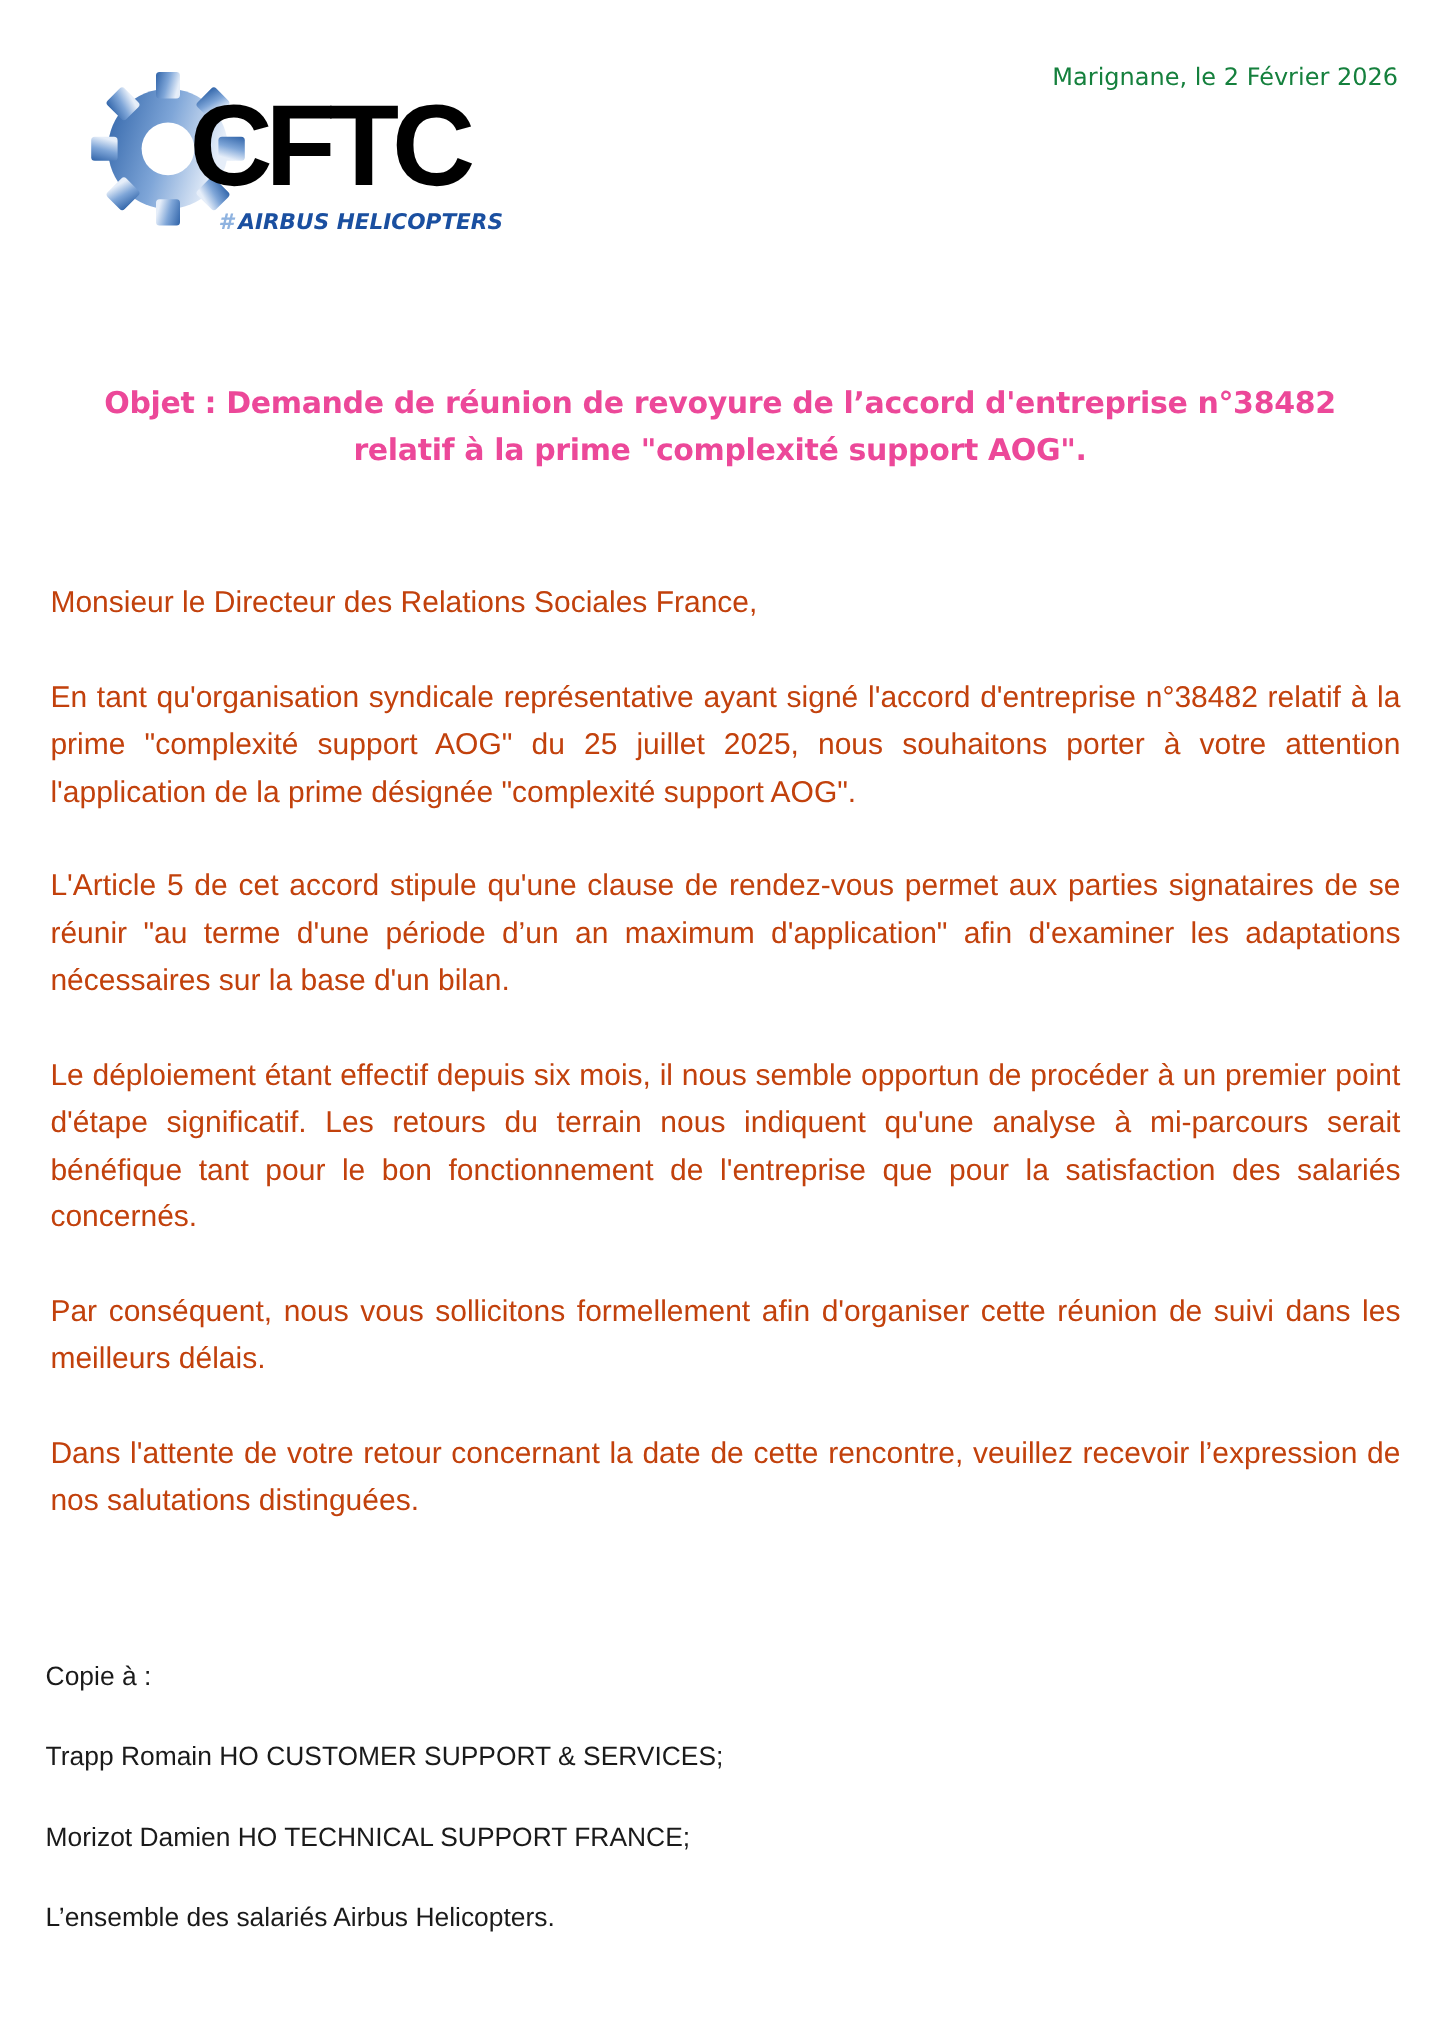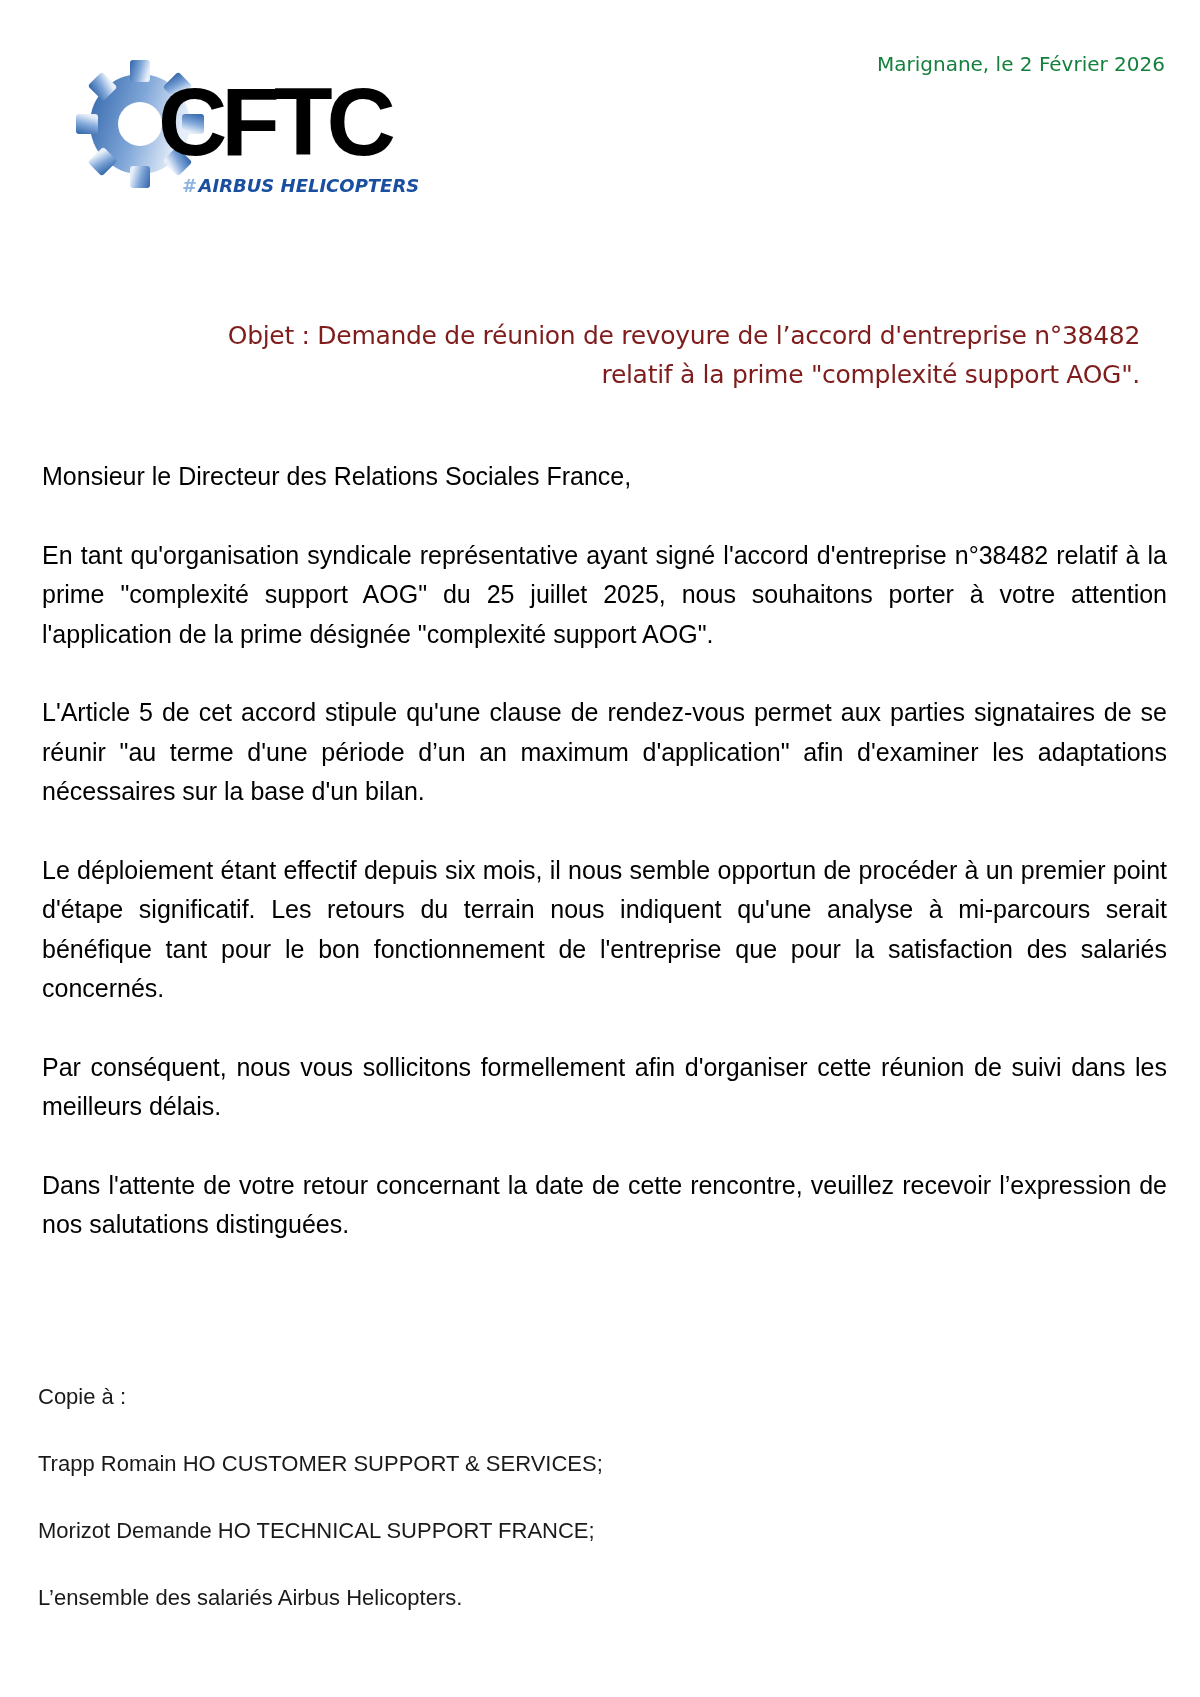--- a/index.html
+++ b/index.html
@@ -3,22 +3,22 @@
 <meta charset="utf-8">
 <style>
   html, body { margin: 0; padding: 0; background: #ffffff; }
   body { width: 1200px; height: 1697px; position: relative; overflow: hidden; font-family: "Liberation Sans", sans-serif; color: #1a1a1a; }
   .logo { position: absolute; left: 74px; top: 56px; width: 380px; height: 150px; }
   .logo svg { position: absolute; left: 0; top: 0; }
   .logo-word { position: absolute; left: 84px; top: 18px; font-family: Liberation Sans, sans-serif; font-weight: bold; font-size: 96px; letter-spacing: -6px; color: #000000; line-height: 1; text-align: center; }
   .logo-sub { position: absolute; left: 108px; top: 119px; font-family: "DejaVu Sans", sans-serif; font-weight: bold; font-style: italic; font-size: 18px; color: #1a4fa0; letter-spacing: 0px; white-space: nowrap; }
   .logo-sub .hash { color: #8fb3e0; margin-right: 4px; }
   .date { position: absolute; right: 35px; top: 52px; font-family: "DejaVu Sans", sans-serif; font-size: 20px; color: #15803d; }
-  .subject { position: absolute; left: 60px; width: 1080px; top: 316px; text-align: right; font-family: "DejaVu Sans", sans-serif; font-weight: normal; font-size: 25px; line-height: 39px; color: #7f1d1d; letter-spacing: -0.3px; }
-  .body { position: absolute; left: 42px; width: 1125px; top: 457px; font-size: 25px; line-height: 39.5px; color: #000000; }
+  .subject { position: absolute; left: 60px; width: 1080px; top: 316px; text-align: center; font-family: "DejaVu Sans", sans-serif; font-weight: bold; font-size: 25px; line-height: 39px; color: #ec4899; letter-spacing: -0.3px; }
+  .body { position: absolute; left: 42px; width: 1125px; top: 483px; font-size: 25px; line-height: 39.5px; color: #c2410c; }
   .body p { margin: 0 0 39px 0; text-align: justify; }
   .body p.greeting { margin-bottom: 39px; }
   .copies { position: absolute; left: 38px; top: 1346px; font-size: 22px; line-height: 33px; color: #1a1a1a; }
   .copies div { white-space: nowrap; margin-top: 34px; }
 </style>
 </head>
 <body>
 
 <div class="logo">
   <svg width="140" height="140" viewBox="0 0 140 140">
@@ -60,15 +60,15 @@
   <p>En tant qu'organisation syndicale représentative ayant signé l'accord d'entreprise n°38482 relatif à la prime "complexité support AOG" du 25 juillet 2025, nous souhaitons porter à votre attention l'application de la prime désignée "complexité support AOG".</p>
   <p>L'Article 5 de cet accord stipule qu'une clause de rendez-vous permet aux parties signataires de se réunir "au terme d'une période d’un an maximum d'application" afin d'examiner les adaptations nécessaires sur la base d'un bilan.</p>
   <p>Le déploiement étant effectif depuis six mois, il nous semble opportun de procéder à un premier point d'étape significatif. Les retours du terrain nous indiquent qu'une analyse à mi-parcours serait bénéfique tant pour le bon fonctionnement de l'entreprise que pour la satisfaction des salariés concernés.</p>
   <p>Par conséquent, nous vous sollicitons formellement afin d'organiser cette réunion de suivi dans les meilleurs délais.</p>
   <p>Dans l'attente de votre retour concernant la date de cette rencontre, veuillez recevoir l’expression de nos salutations distinguées.</p>
 </div>
 
 <div class="copies">
   <div>Copie à :</div>
   <div>Trapp Romain HO CUSTOMER SUPPORT &amp; SERVICES;</div>
-  <div>Morizot Demande HO TECHNICAL SUPPORT FRANCE;</div>
+  <div>Morizot Damien HO TECHNICAL SUPPORT FRANCE;</div>
   <div>L’ensemble des salariés Airbus Helicopters.</div>
 </div>
 
 </body></html>

